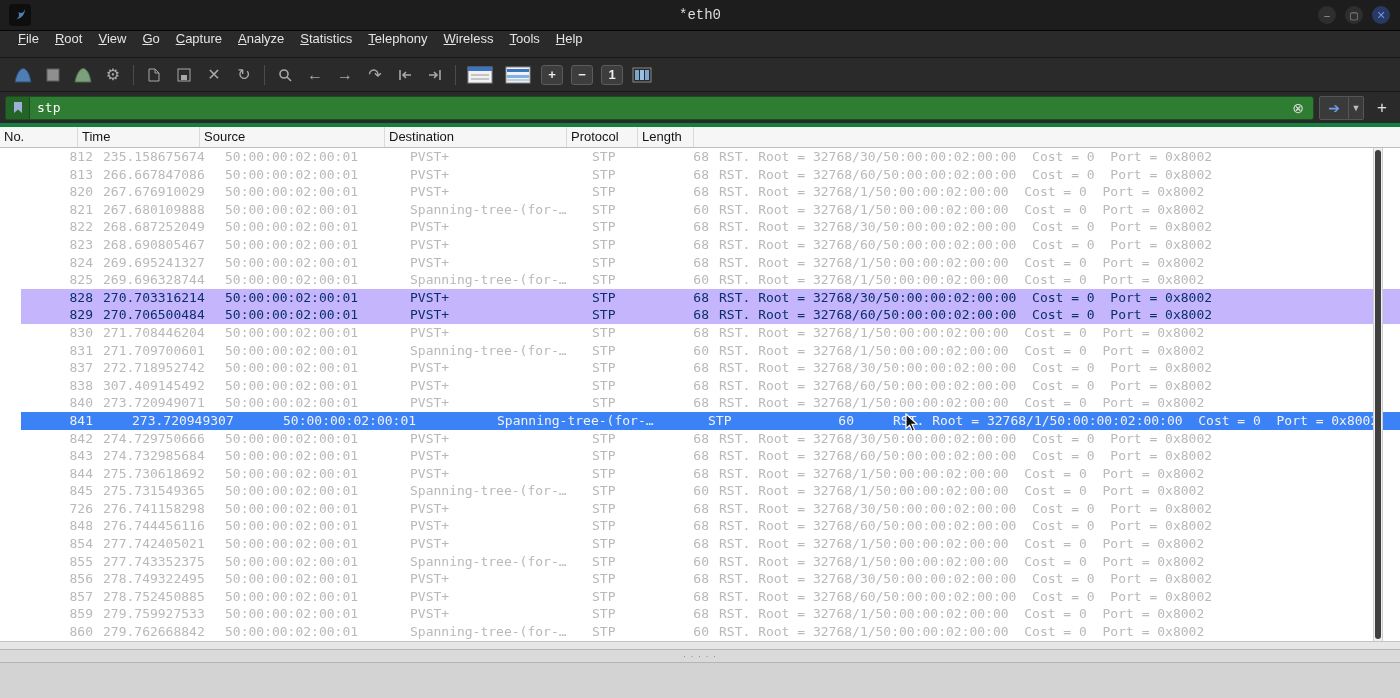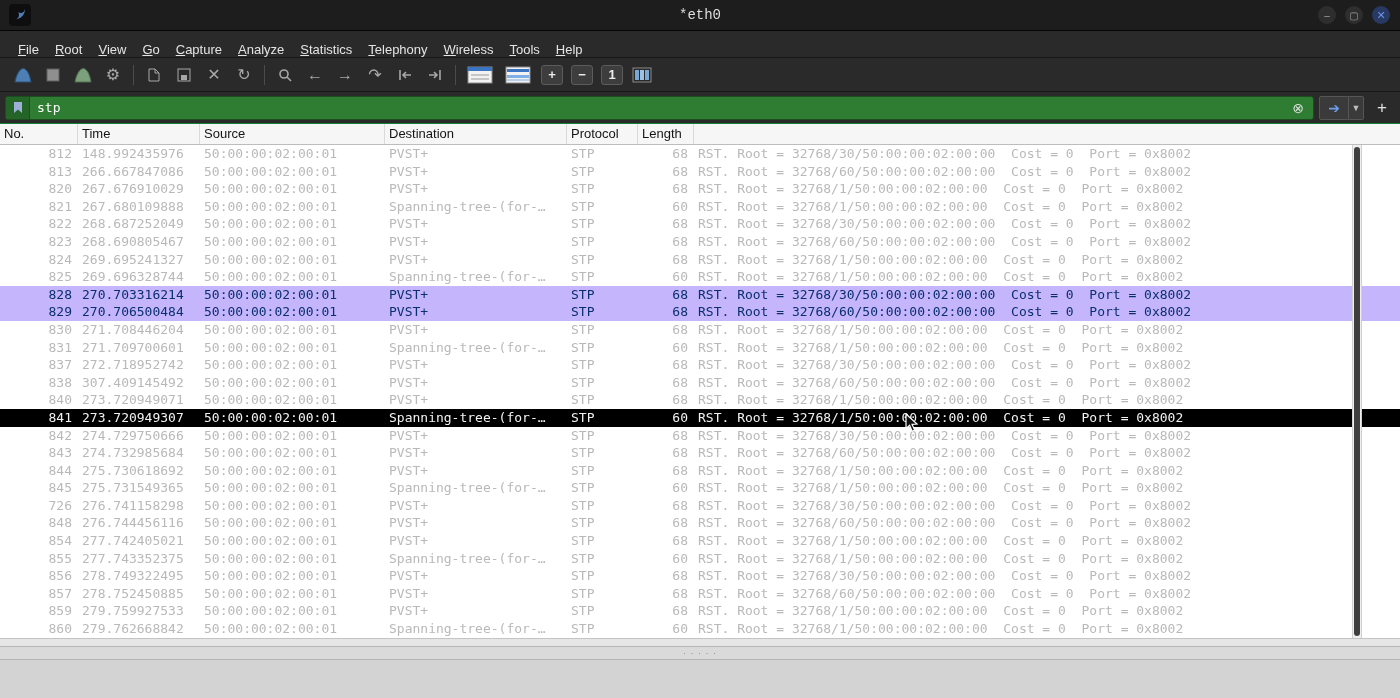--- a/index.html
+++ b/index.html
@@ -12,21 +12,21 @@
   
   .titlebar { flex:0 0 30px; background:#1d1d1d; display:flex; align-items:center; position:relative; }
   .app-icon { width:22px; height:22px; margin-left:9px; border-radius:4px; background:#0e0e0e;
               display:flex; align-items:center; justify-content:center; z-index:2; }
   .title { position:absolute; left:0; right:0; text-align:center; color:#dedede; font-size:14px;font-family:Liberation Mono, monospace; }
   .winbtns { margin-left:auto; display:flex; gap:9px; margin-right:10px; z-index:2; }
   .winbtn { width:18px; height:18px; border-radius:50%; background:#2e2e2e; color:#9f9f9f;
             font-size:10px; display:flex; align-items:center; justify-content:center; }
   .winbtn.close { color:#6a93e8; font-size:11px; background:#283a63; }
   
-  .menubar { flex:0 0 27px; background:#2a2a2a; display:flex; align-items:flex-end; padding-left:10px; border-top:1px solid #050505; }
+  .menubar { flex:0 0 27px; background:#2a2a2a; display:flex; align-items:flex-start; padding-left:10px; border-top:1px solid #050505; }
   .menu-item { color:#e4e4e4; font-size:13px; padding:0 8px; }
   .menu-item::first-letter { text-decoration:underline; }
   
   .toolbar { flex:0 0 34px; background:#2a2a2a; border-top:1px solid #171717; display:flex; align-items:center; padding:0 8px; }
   .tool { width:30px; height:28px; display:flex; align-items:center; justify-content:center; color:#a8a8a8; font-size:16px; }
   .tb-sep { width:1px; height:20px; background:#4b4b4b; margin:0 5px; }
   .boxglyph { width:22px; height:20px; background:#3d3d3d; border:1px solid #5c5c5c; border-radius:3px;
               color:#ececec; font-size:13px; font-weight:bold; display:flex; align-items:center; justify-content:center; }
   
   .filterbar { flex:0 0 32px; background:#2a2a2a; border-top:1px solid #171717; display:flex; align-items:center; padding:0 5px; }
@@ -35,30 +35,30 @@
   .filter-bookmark { width:24px; height:100%; background:#246427; border-right:1px solid #1b4d1e;
                      display:flex; align-items:center; justify-content:center; }
   .filter-value { color:#ffffff; font-size:13px; padding-left:7px; flex:1; font-family:"DejaVu Sans Mono", monospace; }
   .filter-clear { color:#dcdcdc; font-size:14px; padding:0 9px; }
   .filter-apply { width:30px; height:24px; background:#3a3a3a; border:1px solid #565656; border-radius:2px 0 0 2px;
                   display:flex; align-items:center; justify-content:center; color:#6f9ce8; font-size:14px; margin-left:5px; }
   .filter-dd { width:15px; height:24px; background:#3a3a3a; border:1px solid #565656; border-left:none; border-radius:0 2px 2px 0;
                color:#bdbdbd; font-size:9px; display:flex; align-items:center; justify-content:center; }
   .filter-add { color:#e0e0e0; font-size:17px; width:26px; text-align:center; margin-left:5px; }
   
-  .list { flex:1; background:#ffffff; display:flex; flex-direction:column; position:relative; border-top:1px solid #15803d; }
+  .list { flex:1; background:#ffffff; display:flex; flex-direction:column; position:relative; border-top:4px solid #15803d; }
   .cols { display:grid; grid-template-columns:78px 122px 185px 182px 71px 56px 1fr; }
   .lheader { flex:0 0 21px; background:#f6f6f6; border-bottom:1px solid #bdbdbd; font-size:13px; color:#141414; }
   .lheader .hc { padding:2px 4px; border-right:1px solid #dadada; white-space:pre; overflow:hidden; }
-  .rows { flex:1; position:relative; font-family:"DejaVu Sans Mono", monospace; font-size:13px; overflow:hidden; }
+  .rows { flex:1; position:relative; font-family:"DejaVu Sans Mono", monospace; font-size:13px; overflow:hidden;margin-left:21px; }
   .row { height:17.6px; line-height:17.6px; color:#b9b9b9; background:#ffffff; }
   .row .c { padding:0 4px; overflow:hidden; white-space:pre; }
   .c-no, .c-len { text-align:right; padding-right:6px !important; }
   .row.selected { background:#c4b5fd; color:#0b2f6e; }
-  .row.focused  { background:#000000; color:#f2f2f2; }
+  .row.focused  { background:#3b82f6; color:#f2f2f2;gap:29px; }
   .vscroll { position:absolute; top:0; bottom:0; left:1352px; width:10px; background:#efefef;
              border-left:1px solid #cfcfcf; border-right:1px solid #cfcfcf; }
   .vthumb { position:absolute; left:1px; right:1px; top:2px; bottom:2px; background:#3f3f3f; border-radius:3px; }
   
   .hstrip  { flex:0 0 8px; background:#e6e6e6; border-top:1px solid #c4c4c4; }
   .splitter { flex:0 0 13px; background:#dadada; border-top:1px solid #b5b5b5;
               display:flex; align-items:center; justify-content:center; color:#8a8a8a; font-size:9px; letter-spacing:1px; }
   .bottom-pane { flex:1; background:#d3d3d3; border-top:1px solid #b5b5b5; }
   
   .cursor { position:absolute; left:905px; top:413px; z-index:50; pointer-events:none; }
@@ -205,21 +205,21 @@
     <span class="hc">Time</span>
     <span class="hc">Source</span>
     <span class="hc">Destination</span>
     <span class="hc">Protocol</span>
     <span class="hc">Length</span>
   </div>
   <div class="rows">
 
   <div class="row cols">
     <span class="c c-no">812</span>
-    <span class="c">148.992435976</span>
+    <span class="c">235.158675674</span>
     <span class="c">50:00:00:02:00:01</span>
     <span class="c">PVST+</span>
     <span class="c">STP</span>
     <span class="c c-len">68</span>
     <span class="c">RST. Root = 32768/30/50:00:00:02:00:00  Cost = 0  Port = 0x8002</span>
   </div>
 
   <div class="row cols">
     <span class="c c-no">813</span>
     <span class="c">266.667847086</span>

